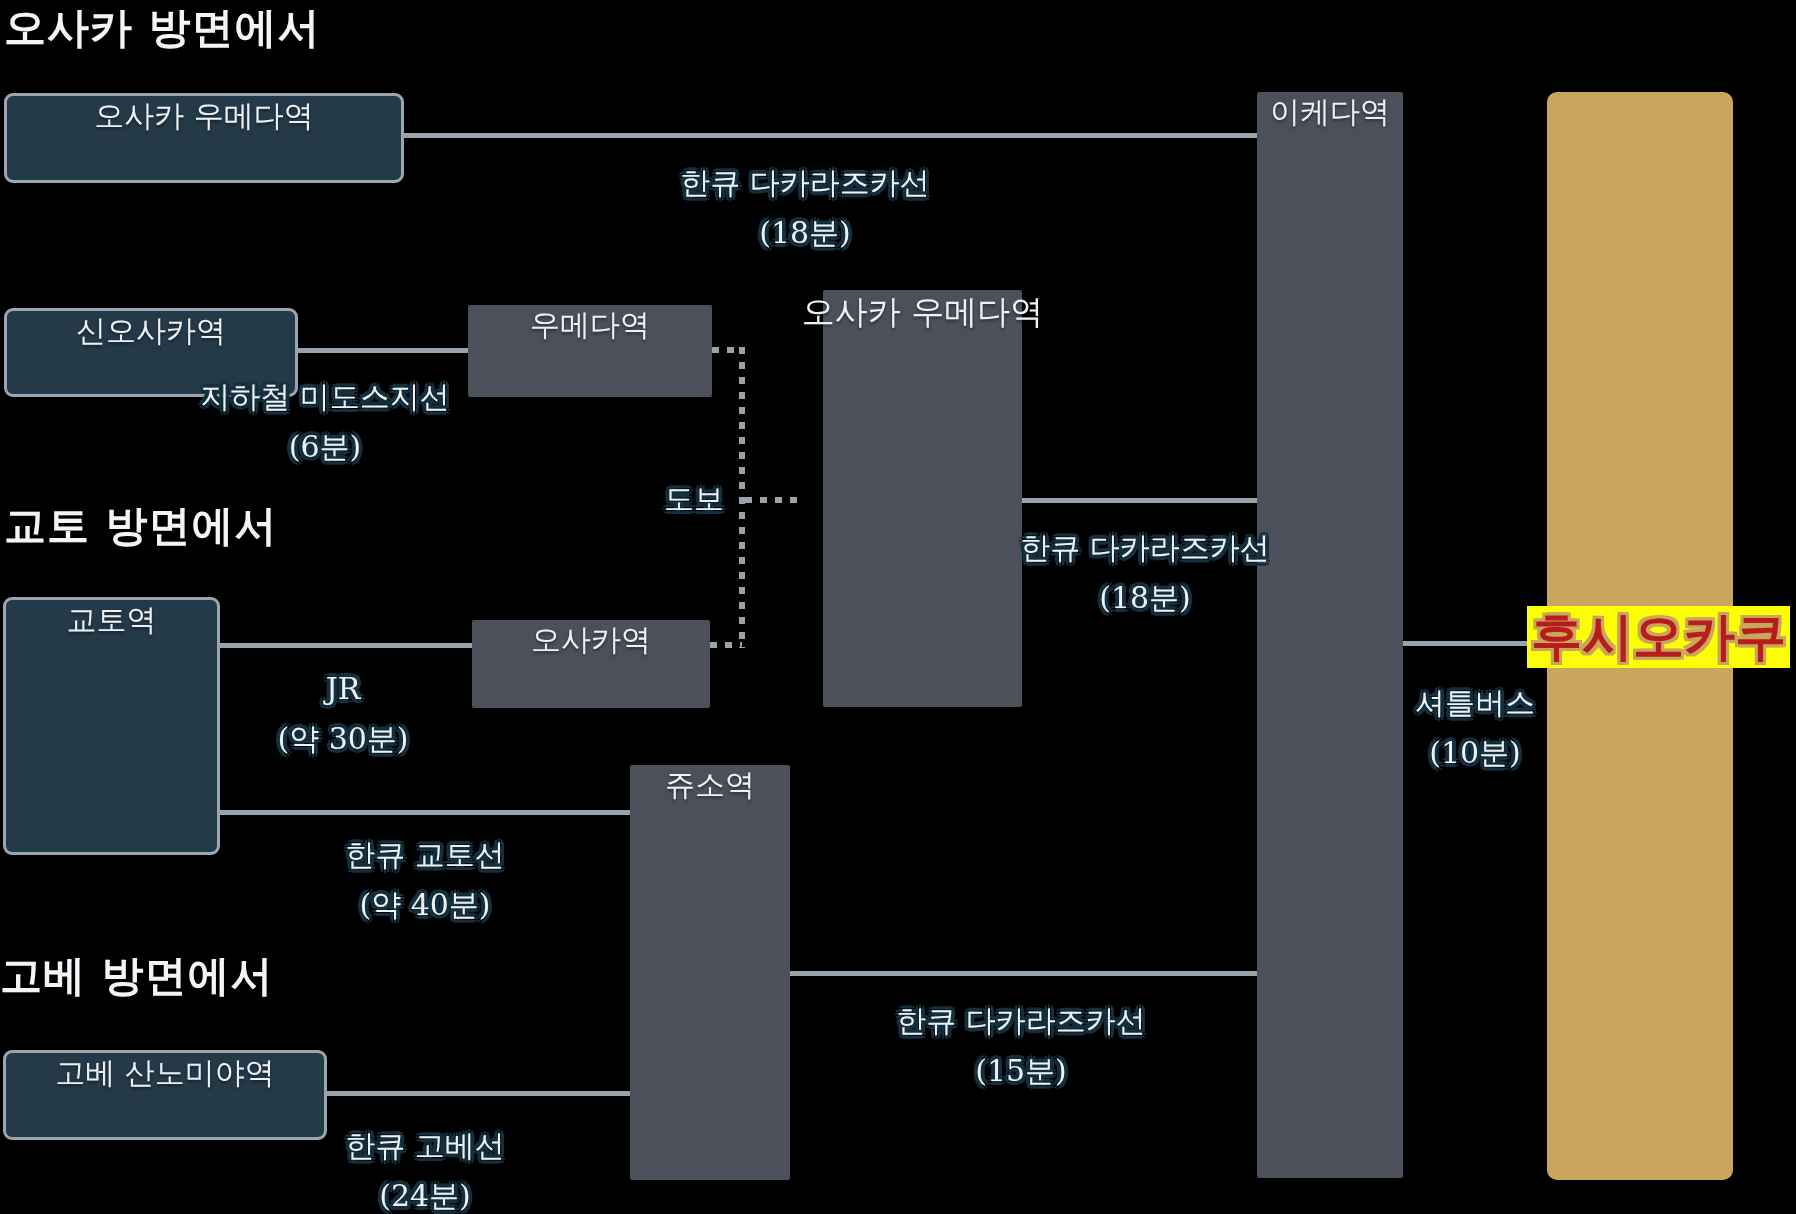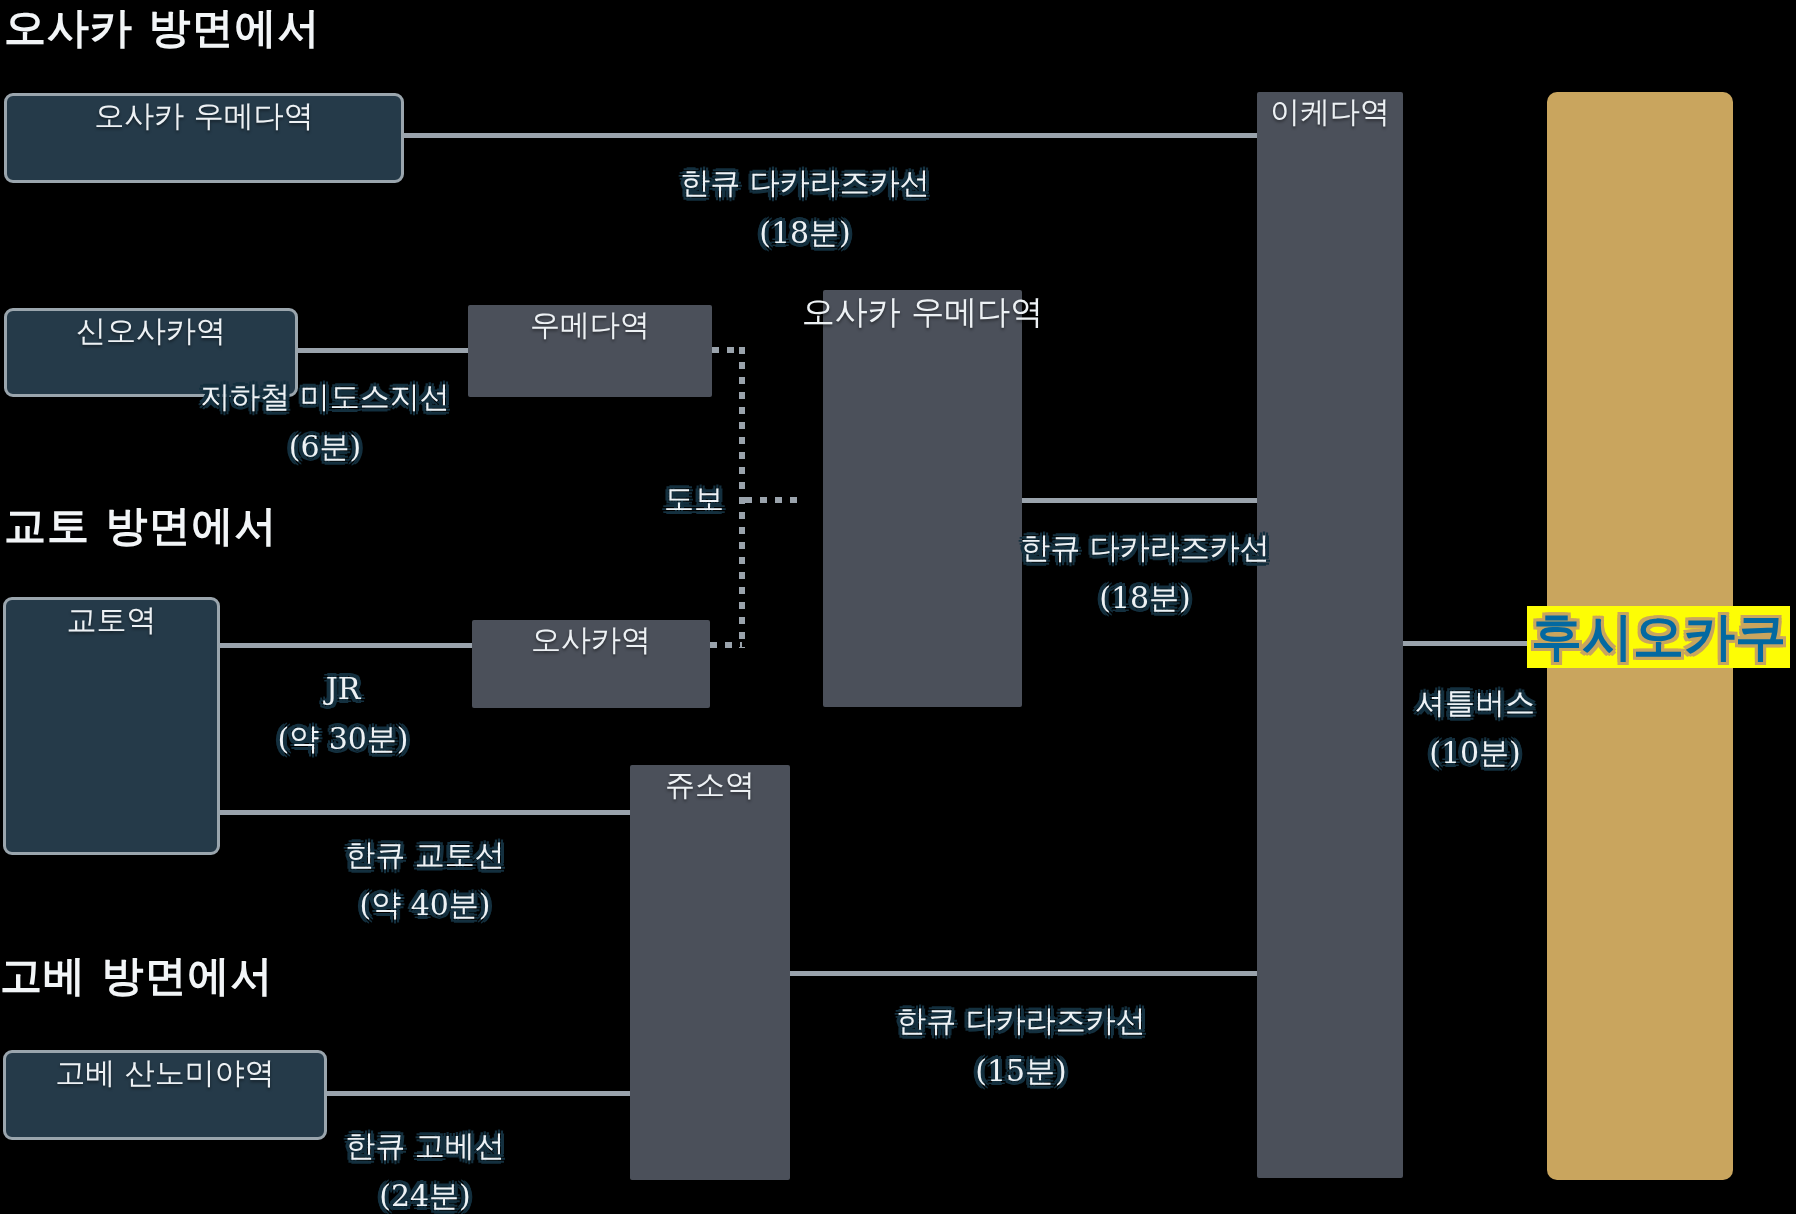--- a/index.html
+++ b/index.html
@@ -25,21 +25,21 @@
   .route-label{
     position:absolute;transform:translateX(-50%);text-align:center;
     color:#eef2f5;font-size:30px;line-height:50px;white-space:nowrap;
     text-shadow:-3px -3px 0 #14303f,3px -3px 0 #14303f,-3px 3px 0 #14303f,
       3px 3px 0 #14303f,0 -4px 0 #14303f,0 4px 0 #14303f,-4px 0 0 #14303f,4px 0 0 #14303f;
   }
   .bigtext{font-size:33px;}
   .dest-band{
     position:absolute;background:#fdfd05;display:flex;align-items:center;
     padding:0 4px;height:62px;
-    color:#0369a1;font-size:51px;font-weight:bold;white-space:nowrap;
+    color:#b91c1c;font-size:51px;font-weight:bold;white-space:nowrap;
     text-shadow:-3px -3px 0 #c9a55e,3px -3px 0 #c9a55e,-3px 3px 0 #c9a55e,
       3px 3px 0 #c9a55e,0 -3px 0 #c9a55e,0 3px 0 #c9a55e,-3px 0 0 #c9a55e,3px 0 0 #c9a55e;
   }
 </style>
 </head>
 <body>
 
 <div id="canvas">
 
   <div class="heading" style="left:4px;top:0px;">오사카 방면에서</div>

